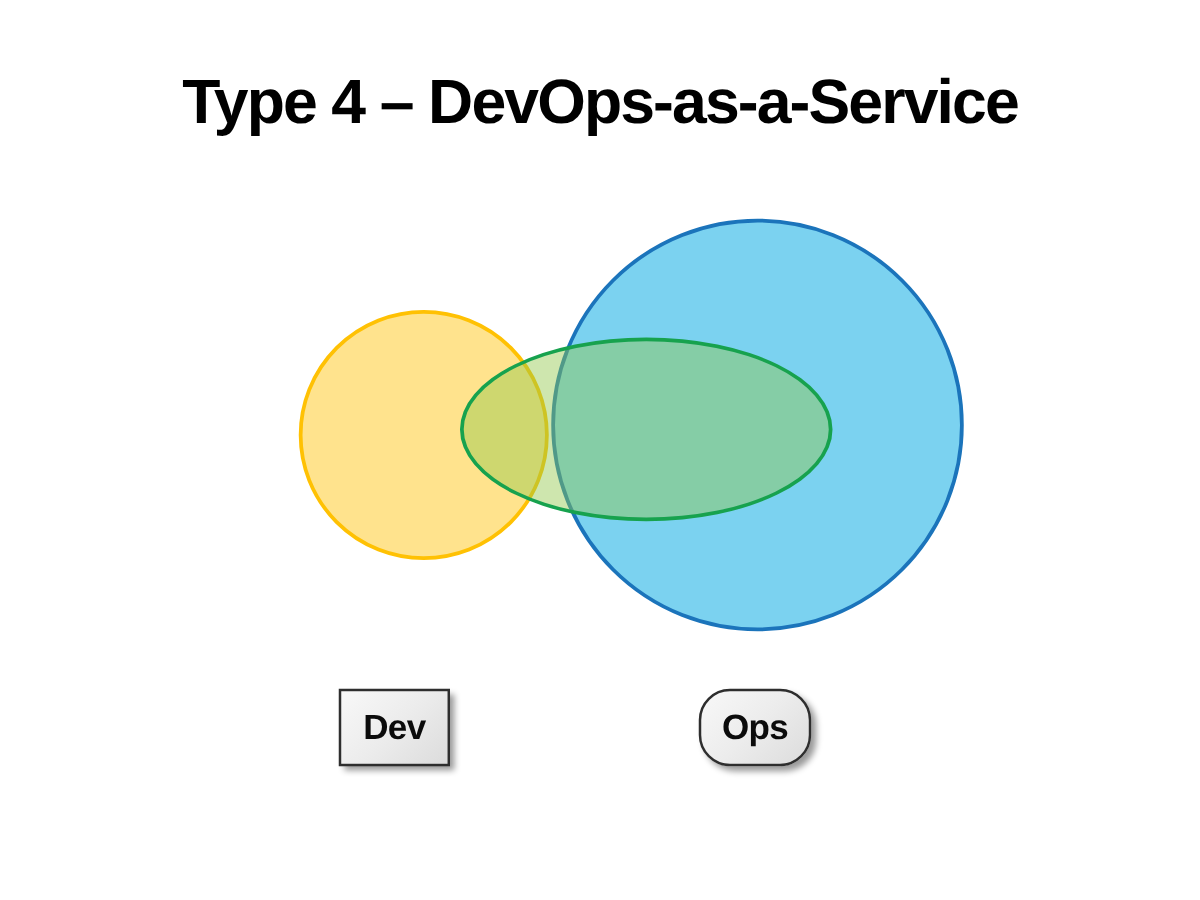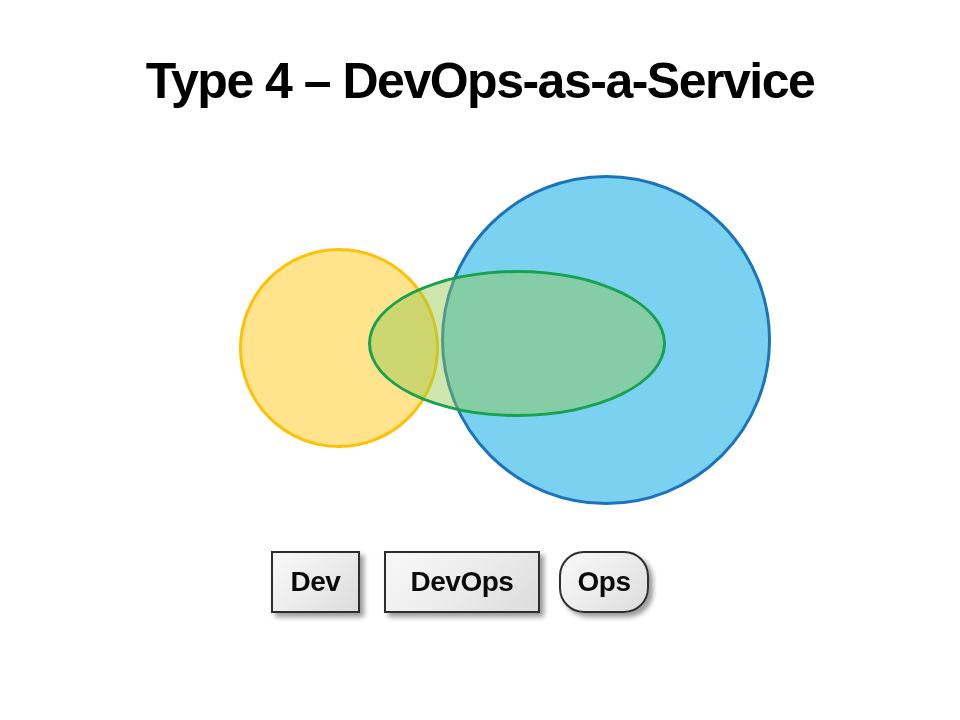--- a/index.html
+++ b/index.html
@@ -88,17 +88,16 @@
   <div class="slide-title">Type 4 – DevOps-as-a-Service</div>
 
   <div class="shape circle-dev"></div>
 
   <div class="shape circle-ops"></div>
 
   <div class="shape ellipse-devops"></div>
 
   <div class="label-box box-dev">Dev</div>
 
-  <div class="label-box box-devops">DevOps</div>
 
   <div class="label-box box-ops">Ops</div>
 
 </div>
 
 </body></html>

